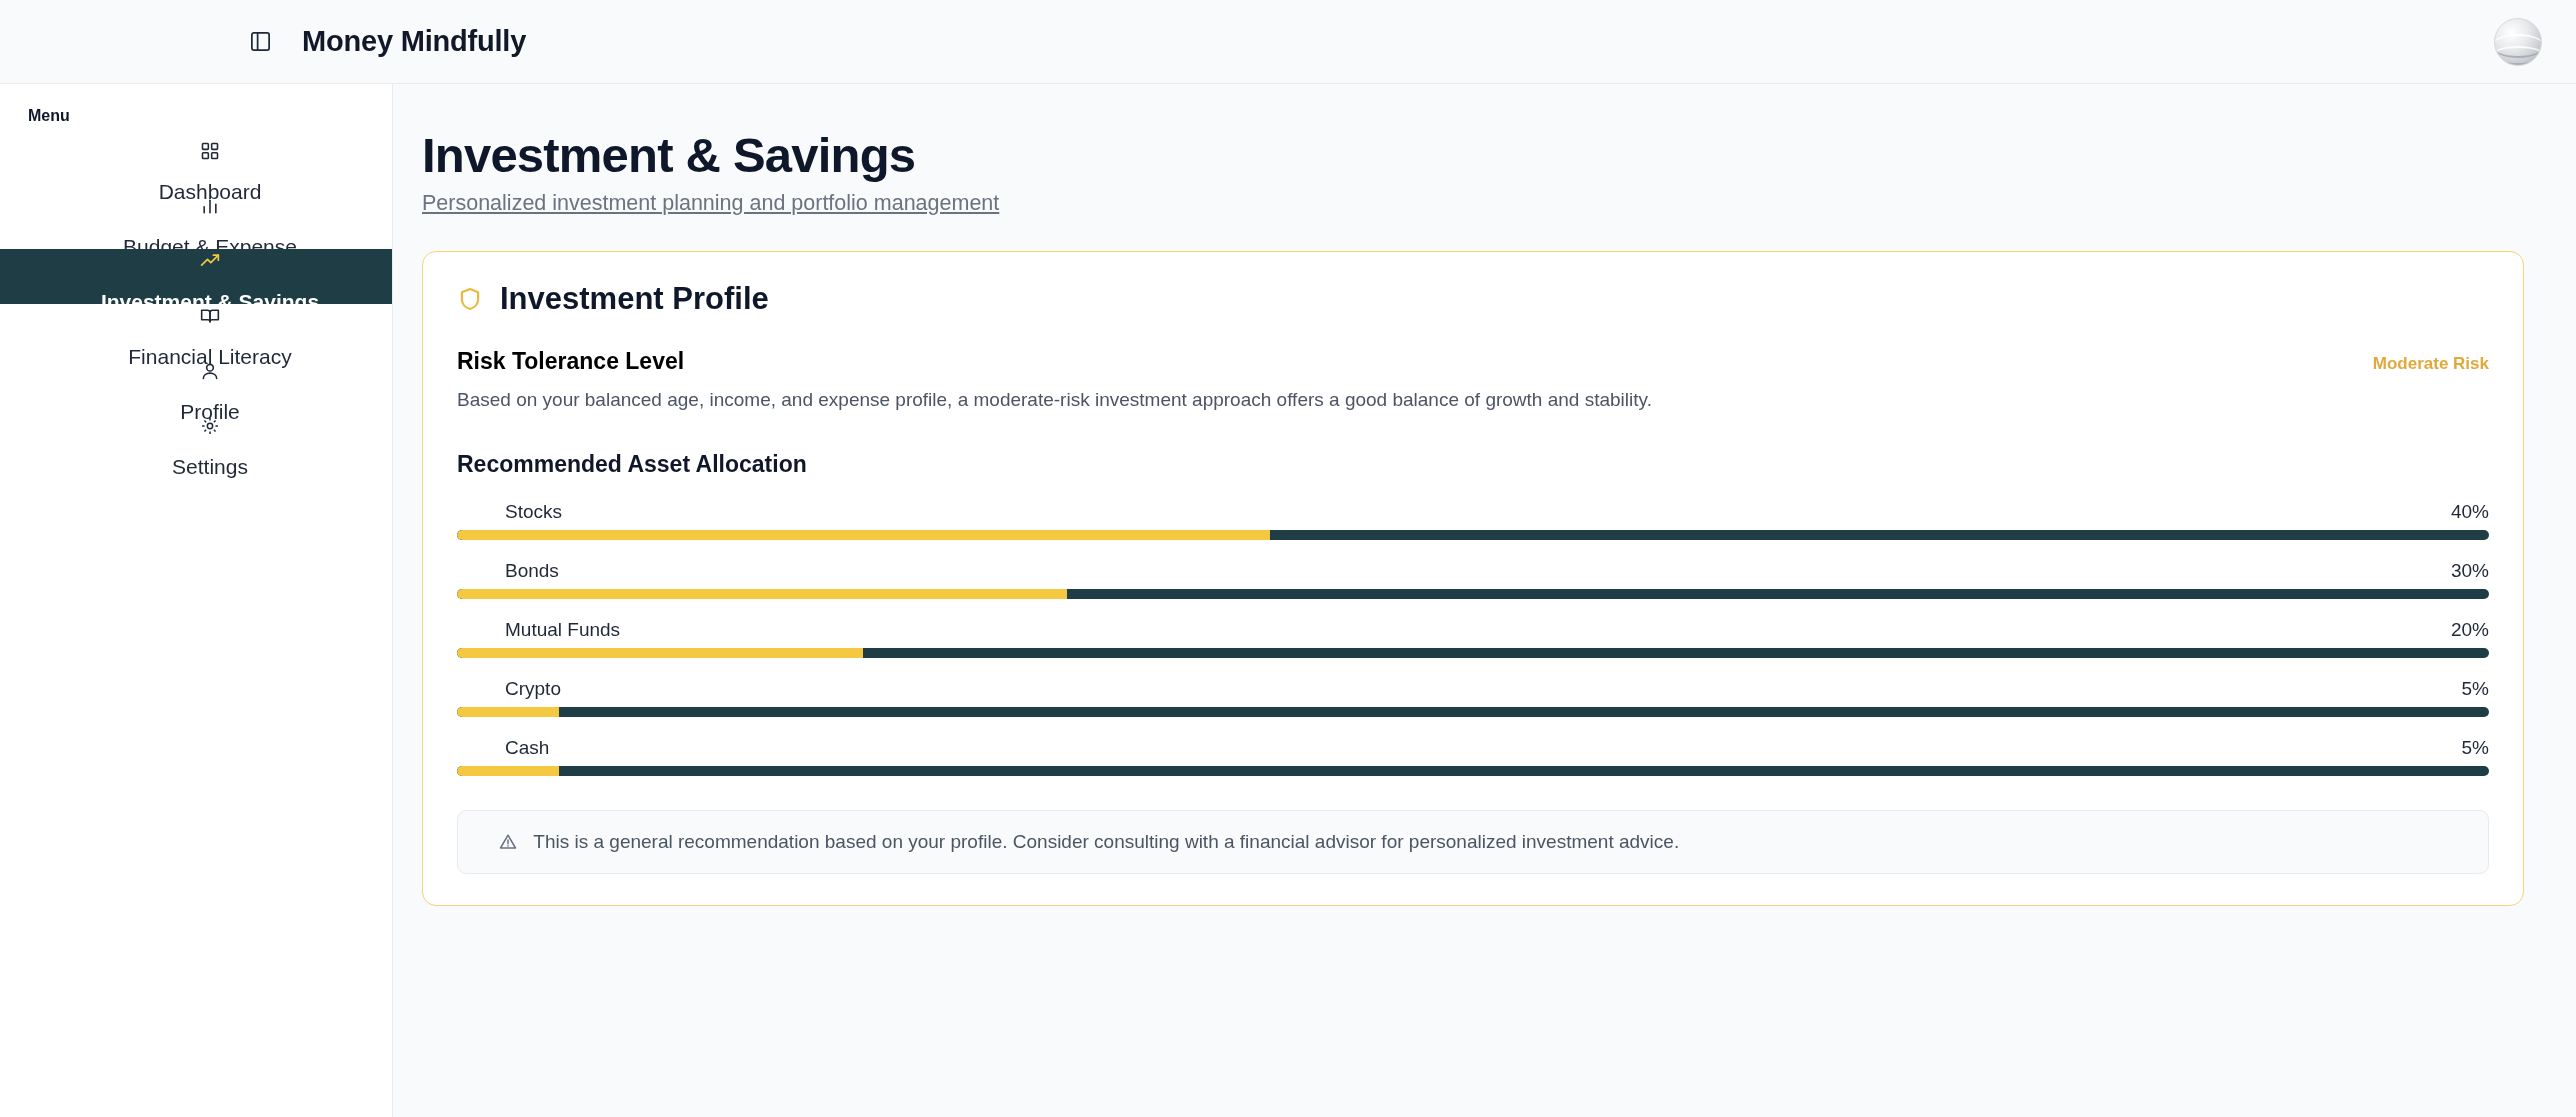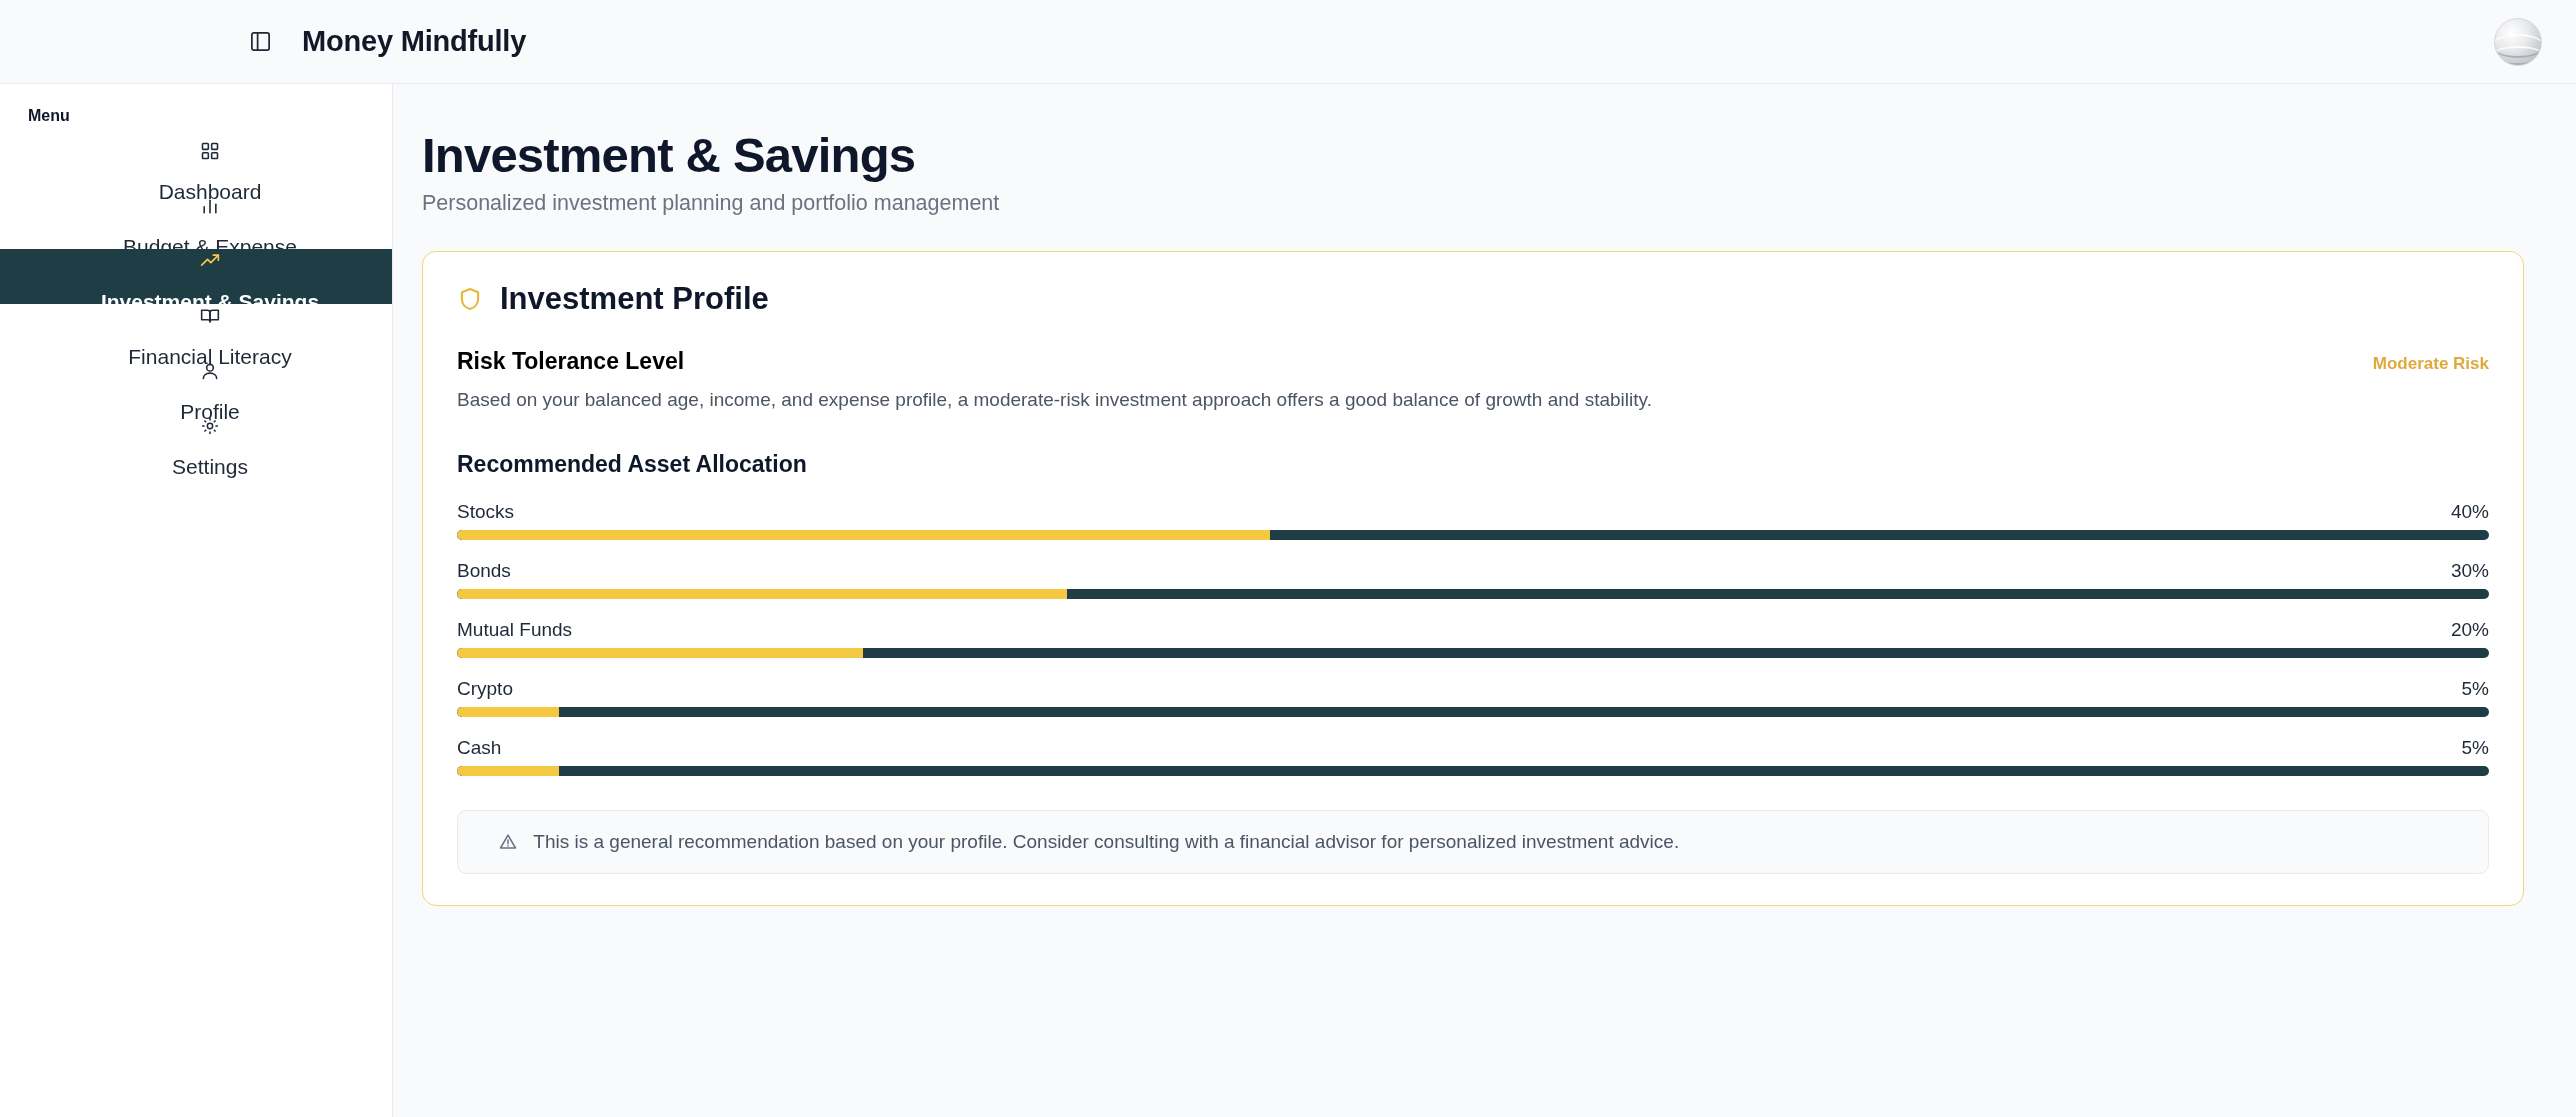--- a/index.html
+++ b/index.html
@@ -99,20 +99,21 @@
     font-size: 49px;
     font-weight: bold;
     color: #0f172a;
     letter-spacing: -0.8px;
     margin: 0 0 7.7px 0;
   }
   .page-sub {
     font-size: 21.5px;
     color: #6b7280;
     margin: 0 0 35px 0;
+    text-decoration: underline;
   }
 
   .card {
     background: #ffffff;
     border: 1.5px solid #f2d479;
     border-radius: 14px;
     padding: 29px 34px 31px 34px;
   }
   .card-head {
     display: flex; align-items: center; gap: 17px;
@@ -137,20 +138,21 @@
   .alloc-title {
     font-size: 23px; font-weight: bold; color: #0f172a;
     margin: 40px 0 23px 0;
   }
 
   .alloc-item { margin-bottom: 20px; }
   .alloc-item:last-of-type { margin-bottom: 0; }
   .alloc-top {
     display: flex; justify-content: space-between; align-items: baseline;
     margin-bottom: 7px;
+    margin-left: 48px;
   }
   .alloc-name { font-size: 19px; color: #1f2937; }
   .alloc-pct { font-size: 19px; color: #1f2937; }
   .track {
     height: 10px;
     border-radius: 5.4px;
     background: #1f3d45;
     overflow: hidden;
   }
   .fill { height: 100%; background: #f5c842; border-radius: 5.4px 0 0 5.4px; }

